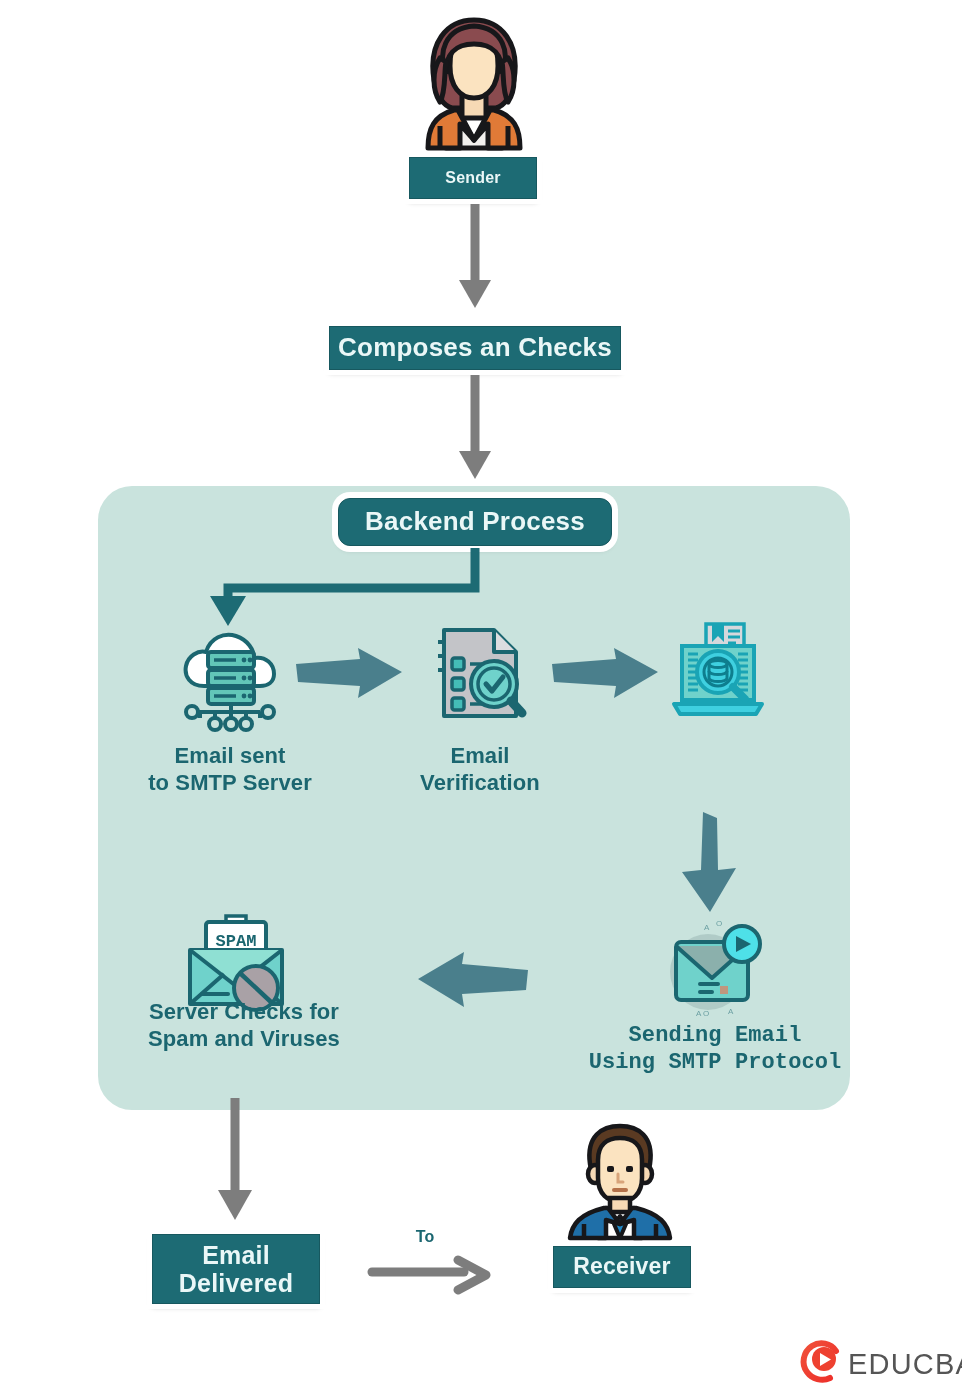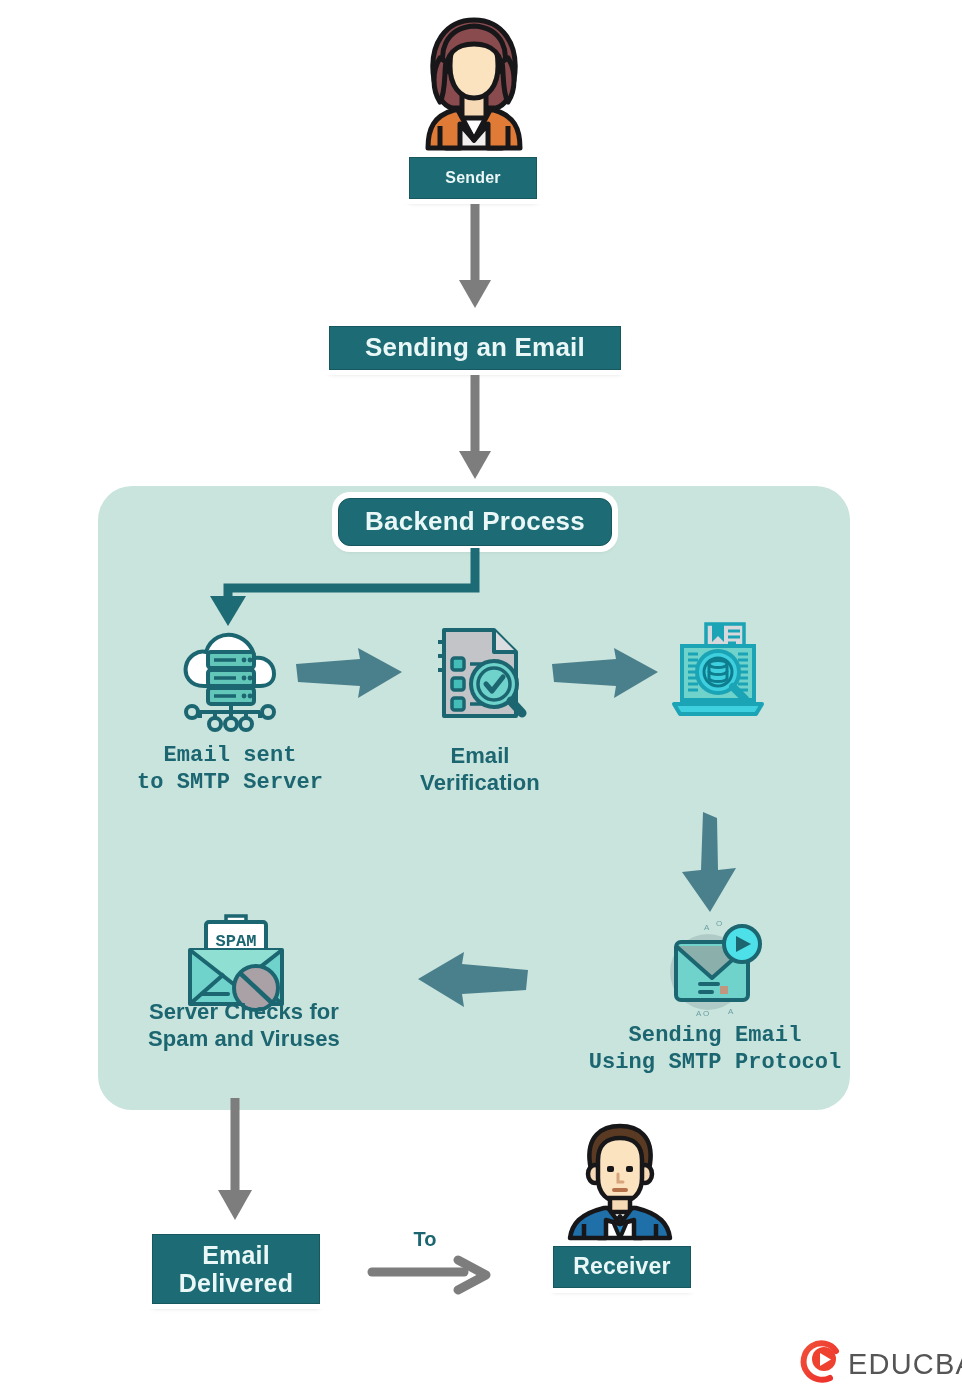--- a/index.html
+++ b/index.html
@@ -51,21 +51,21 @@
     text-align: center;
     line-height: 1.24;
     font-size: 22px;
     letter-spacing: .1px;
   }
 
   
   .lbl-to {
     color: #1b6670;
     font-weight: bold;
-    font-size: 20px;
+    font-size: 16px;
   }
   .educba-text {
     color: #555555;
     font-size: 29px;
     letter-spacing: 1.2px;
     font-family: "Liberation Sans", sans-serif;
   }
   svg { display: block; overflow: visible; }
 </style>
 </head>
@@ -101,21 +101,21 @@
   </div>
 
   <div class="abs" style="left:455px; top:204px; width:40px; height:110px;">
     <svg width="40" height="110" viewBox="0 0 40 110">
       <path d="M20 0 L20 78" stroke="#7d7d7d" stroke-width="9" fill="none"></path>
       <path d="M20 104 L4 76 L36 76 Z" fill="#7d7d7d"></path>
     </svg>
   </div>
 
   <div class="abs plate" style="left:329px; top:326px; width:290px; height:42px; font-size:26px;">
-    <span>Sending an Email</span>
+    <span>Composes an Checks</span>
   </div>
 
   <div class="abs" style="left:455px; top:375px; width:40px; height:110px;">
     <svg width="40" height="110" viewBox="0 0 40 110">
       <path d="M20 0 L20 78" stroke="#7d7d7d" stroke-width="9" fill="none"></path>
       <path d="M20 104 L4 76 L36 76 Z" fill="#7d7d7d"></path>
     </svg>
   </div>
 
   <div class="abs plate rounded" style="left:338px; top:498px; width:272px; height:46px; font-size:26px;">
@@ -144,21 +144,21 @@
         <circle cx="72" cy="68" r="2.4" fill="#1b6670"></circle>
       <path d="M53 76 L53 90 M22 84 L82 84 M22 84 L22 90 M82 84 L82 90 M37 84 L37 92 M68 84 L68 92" stroke="#1b6670" stroke-width="4" fill="none"></path>
       <circle cx="14" cy="84" r="6" fill="none" stroke="#1b6670" stroke-width="4"></circle>
       <circle cx="90" cy="84" r="6" fill="none" stroke="#1b6670" stroke-width="4"></circle>
       <circle cx="37" cy="96" r="6" fill="none" stroke="#1b6670" stroke-width="4"></circle>
       <circle cx="53" cy="96" r="6" fill="none" stroke="#1b6670" stroke-width="4"></circle>
       <circle cx="68" cy="96" r="6" fill="none" stroke="#1b6670" stroke-width="4"></circle>
       <path d="M20 84 L22 84 M84 84 L84 84" stroke="#1b6670" stroke-width="4"></path>
     </svg>
   </div>
-  <div class="abs caption" style="left:110px; top:742px; width:240px;font-family:Liberation Mono, monospace;">
+  <div class="abs caption" style="left:110px; top:742px; width:240px;">
     <div>Email sent</div>
     <div>to SMTP Server</div>
   </div>
 
   <div class="abs" style="left:296px; top:646px; width:108px; height:56px;">
     <svg width="108" height="56" viewBox="0 0 108 56">
       <path d="M0 18 L64 13 L62 2 L106 26 L62 52 L64 40 L2 36 Z" fill="#4a7f8c"></path>
     </svg>
   </div>
 

